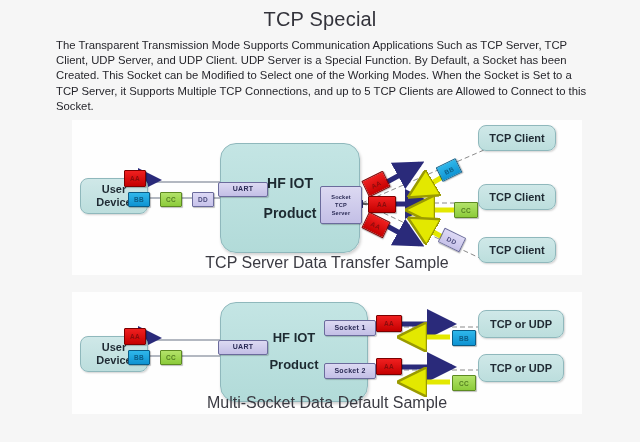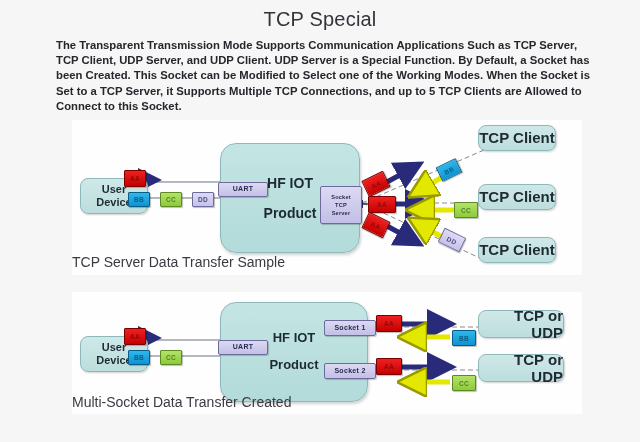--- a/index.html
+++ b/index.html
@@ -18,56 +18,56 @@
     position:absolute;left:0;top:8px;width:640px;
     text-align:center;
     font-size:20px;font-weight:400;letter-spacing:.2px;
     color:#33333b;
   }
   #intro-paragraph{
     position:absolute;left:56px;top:38px;width:534px;
     font-size:11.3px;line-height:15.2px;
     color:#26262c;
     text-align:left;
-    font-weight:700;
+    font-weight:400;
   }
 
   
   .diagram-panel{
     position:absolute;
     background:#fefefe;
   }
   #diagram-tcp-server{left:72px;top:120px;width:510px;height:155px;}
   #diagram-multi-socket{left:72px;top:292px;width:510px;height:122px;}
 
   .caption{
     position:absolute;
-    width:100%;
-    font-size:14px;color:#3a3a42;font-weight:500;
+    width:100%;text-align:center;
+    font-size:16px;color:#3a3a42;font-weight:500;
   }
   #caption-tcp-server{top:134px;}
   #caption-multi-socket{top:102px;}
 
   
   .node{
     position:absolute;
     box-sizing:border-box;
     display:flex;align-items:center;justify-content:center;
     text-align:center;
     color:#23232a;
     line-height:1.15;
   }
   .rounded{
     border-radius:8px;
     border:1px solid #8fb8bc;
     background:linear-gradient(180deg,#cfe8e8 0%,#bcdedd 100%);
     box-shadow:1px 1px 2px rgba(0,0,0,.18);
   }
   .device-box{font-size:11px;font-weight:600;color:#1f2a33;}
-  .client-box{font-size:15px;font-weight:700;color:#1f2a33;text-align:right;}
+  .client-box{font-size:11px;font-weight:700;color:#1f2a33;text-align:right;}
 
   .hfiot{
     border-radius:16px;
     border:1px solid #8fb8bc;
     background:linear-gradient(180deg,#c4e5e4 0%,#b2dbd9 100%);
     box-shadow:1px 2px 3px rgba(0,0,0,.18);
     flex-direction:column;
     gap:14px;
     font-size:14px;font-weight:700;color:#1d2a31;
   }
@@ -228,16 +228,16 @@
 
     <div class="chip chip-aa" style="left:304px;top:23px;width:26px;height:17px;">AA</div>
     <div class="chip chip-aa" style="left:304px;top:66px;width:26px;height:17px;">AA</div>
 
     <div class="chip chip-bb" style="left:380px;top:38px;width:24px;height:16px;">BB</div>
     <div class="chip chip-cc" style="left:380px;top:83px;width:24px;height:16px;">CC</div>
 
     <div class="node rounded client-box" style="left:406px;top:18px;width:86px;height:28px;">TCP or UDP</div>
     <div class="node rounded client-box" style="left:406px;top:62px;width:86px;height:28px;">TCP or UDP</div>
 
-    <div class="caption" id="caption-multi-socket">Multi-Socket Data Transfer Created</div>
+    <div class="caption" id="caption-multi-socket">Multi-Socket Data Default Sample</div>
   </div>
 
 </div>
 
 </body></html>

